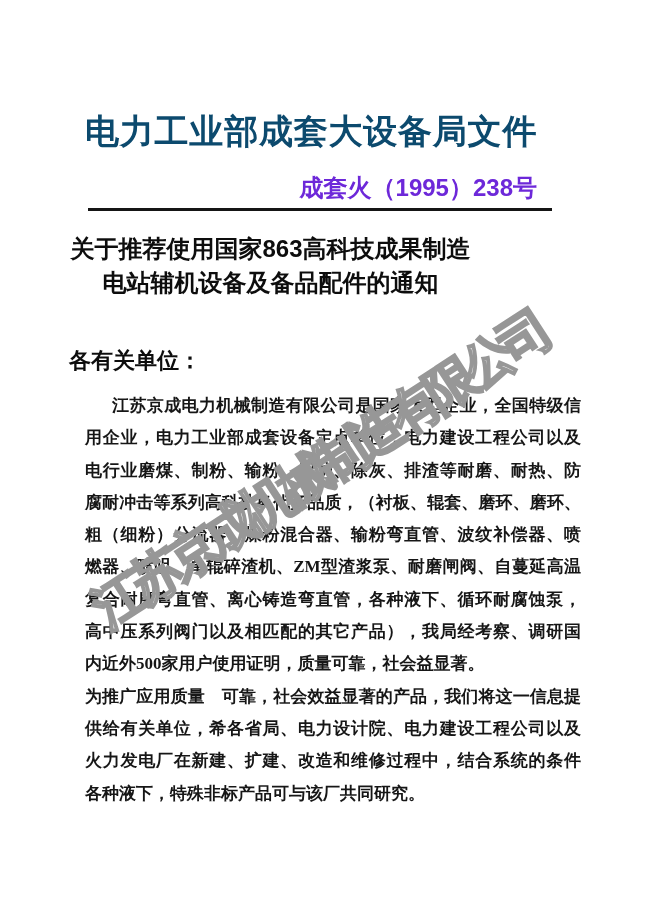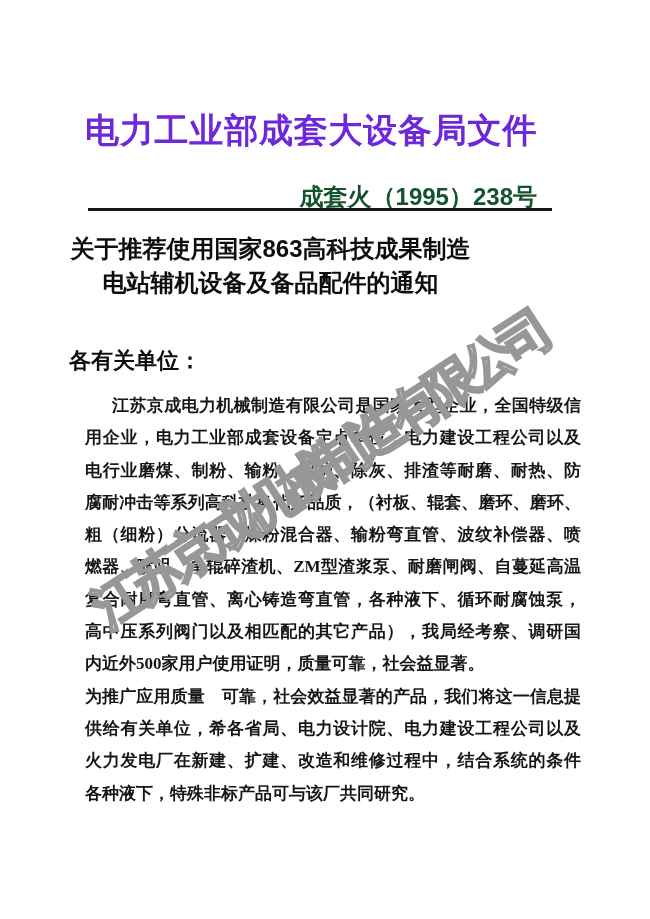--- a/index.html
+++ b/index.html
@@ -14,41 +14,41 @@
     margin: 0 auto;
     background: #ffffff;
     overflow: hidden;
     color: #111111;
   }
   .header-title {
     position: absolute;
     left: 85px;
     top: 110px;
     width: 452px;
-    font-family: Liberation Serif, serif;
+    font-family: Liberation Sans, sans-serif;
     font-weight: bold;
     font-size: 34px;
     line-height: 42px;
     text-align: justify;
     text-align-last: justify;
-    color: #6d28d9;
+    color: #0c4a6e;
     white-space: nowrap;
     letter-spacing: 0.6px;
   }
   .doc-number {
     position: absolute;
     left: 85px;
-    top: 182px;
+    top: 173px;
     width: 452px;
     font-family: "Liberation Sans", "DejaVu Sans", sans-serif;
     font-weight: bold;
     font-size: 24px;
     line-height: 30px;
     text-align: right;
-    color: #14532d;
+    color: #6d28d9;
   }
   .divider {
     position: absolute;
     left: 88px;
     top: 208px;
     width: 464px;
     height: 3px;
     background: #151515;
   }
   .subject {

